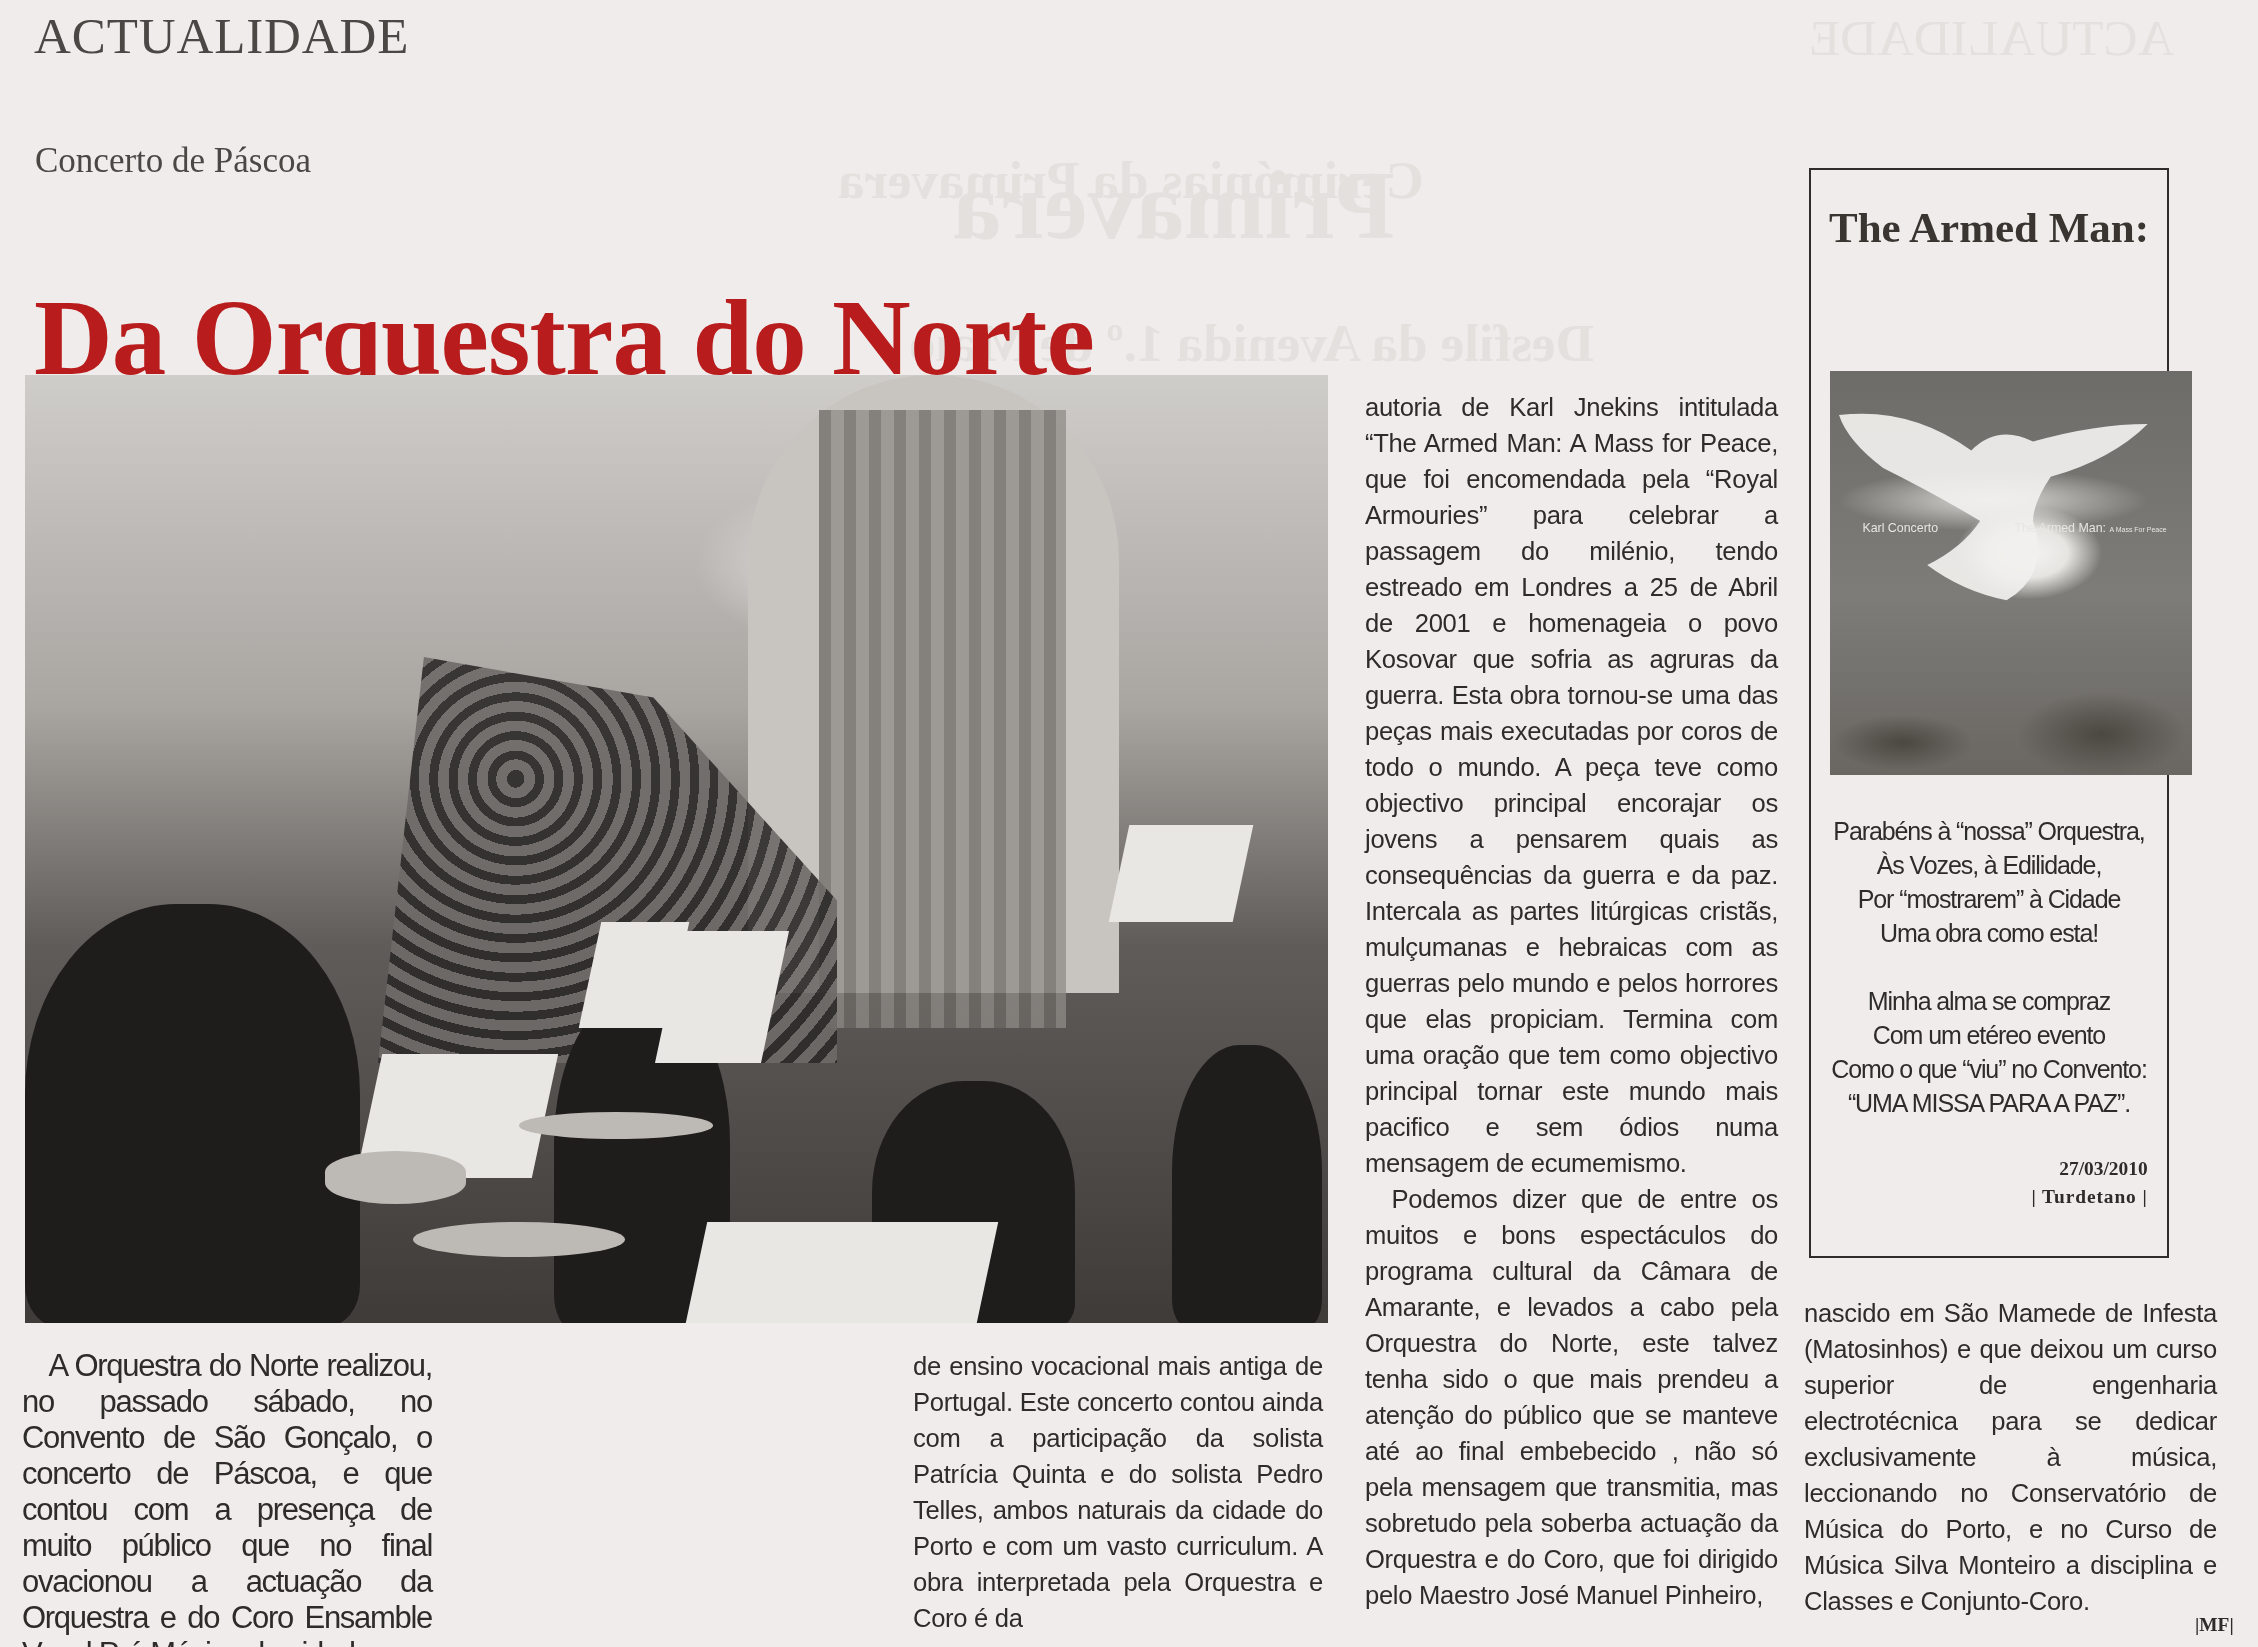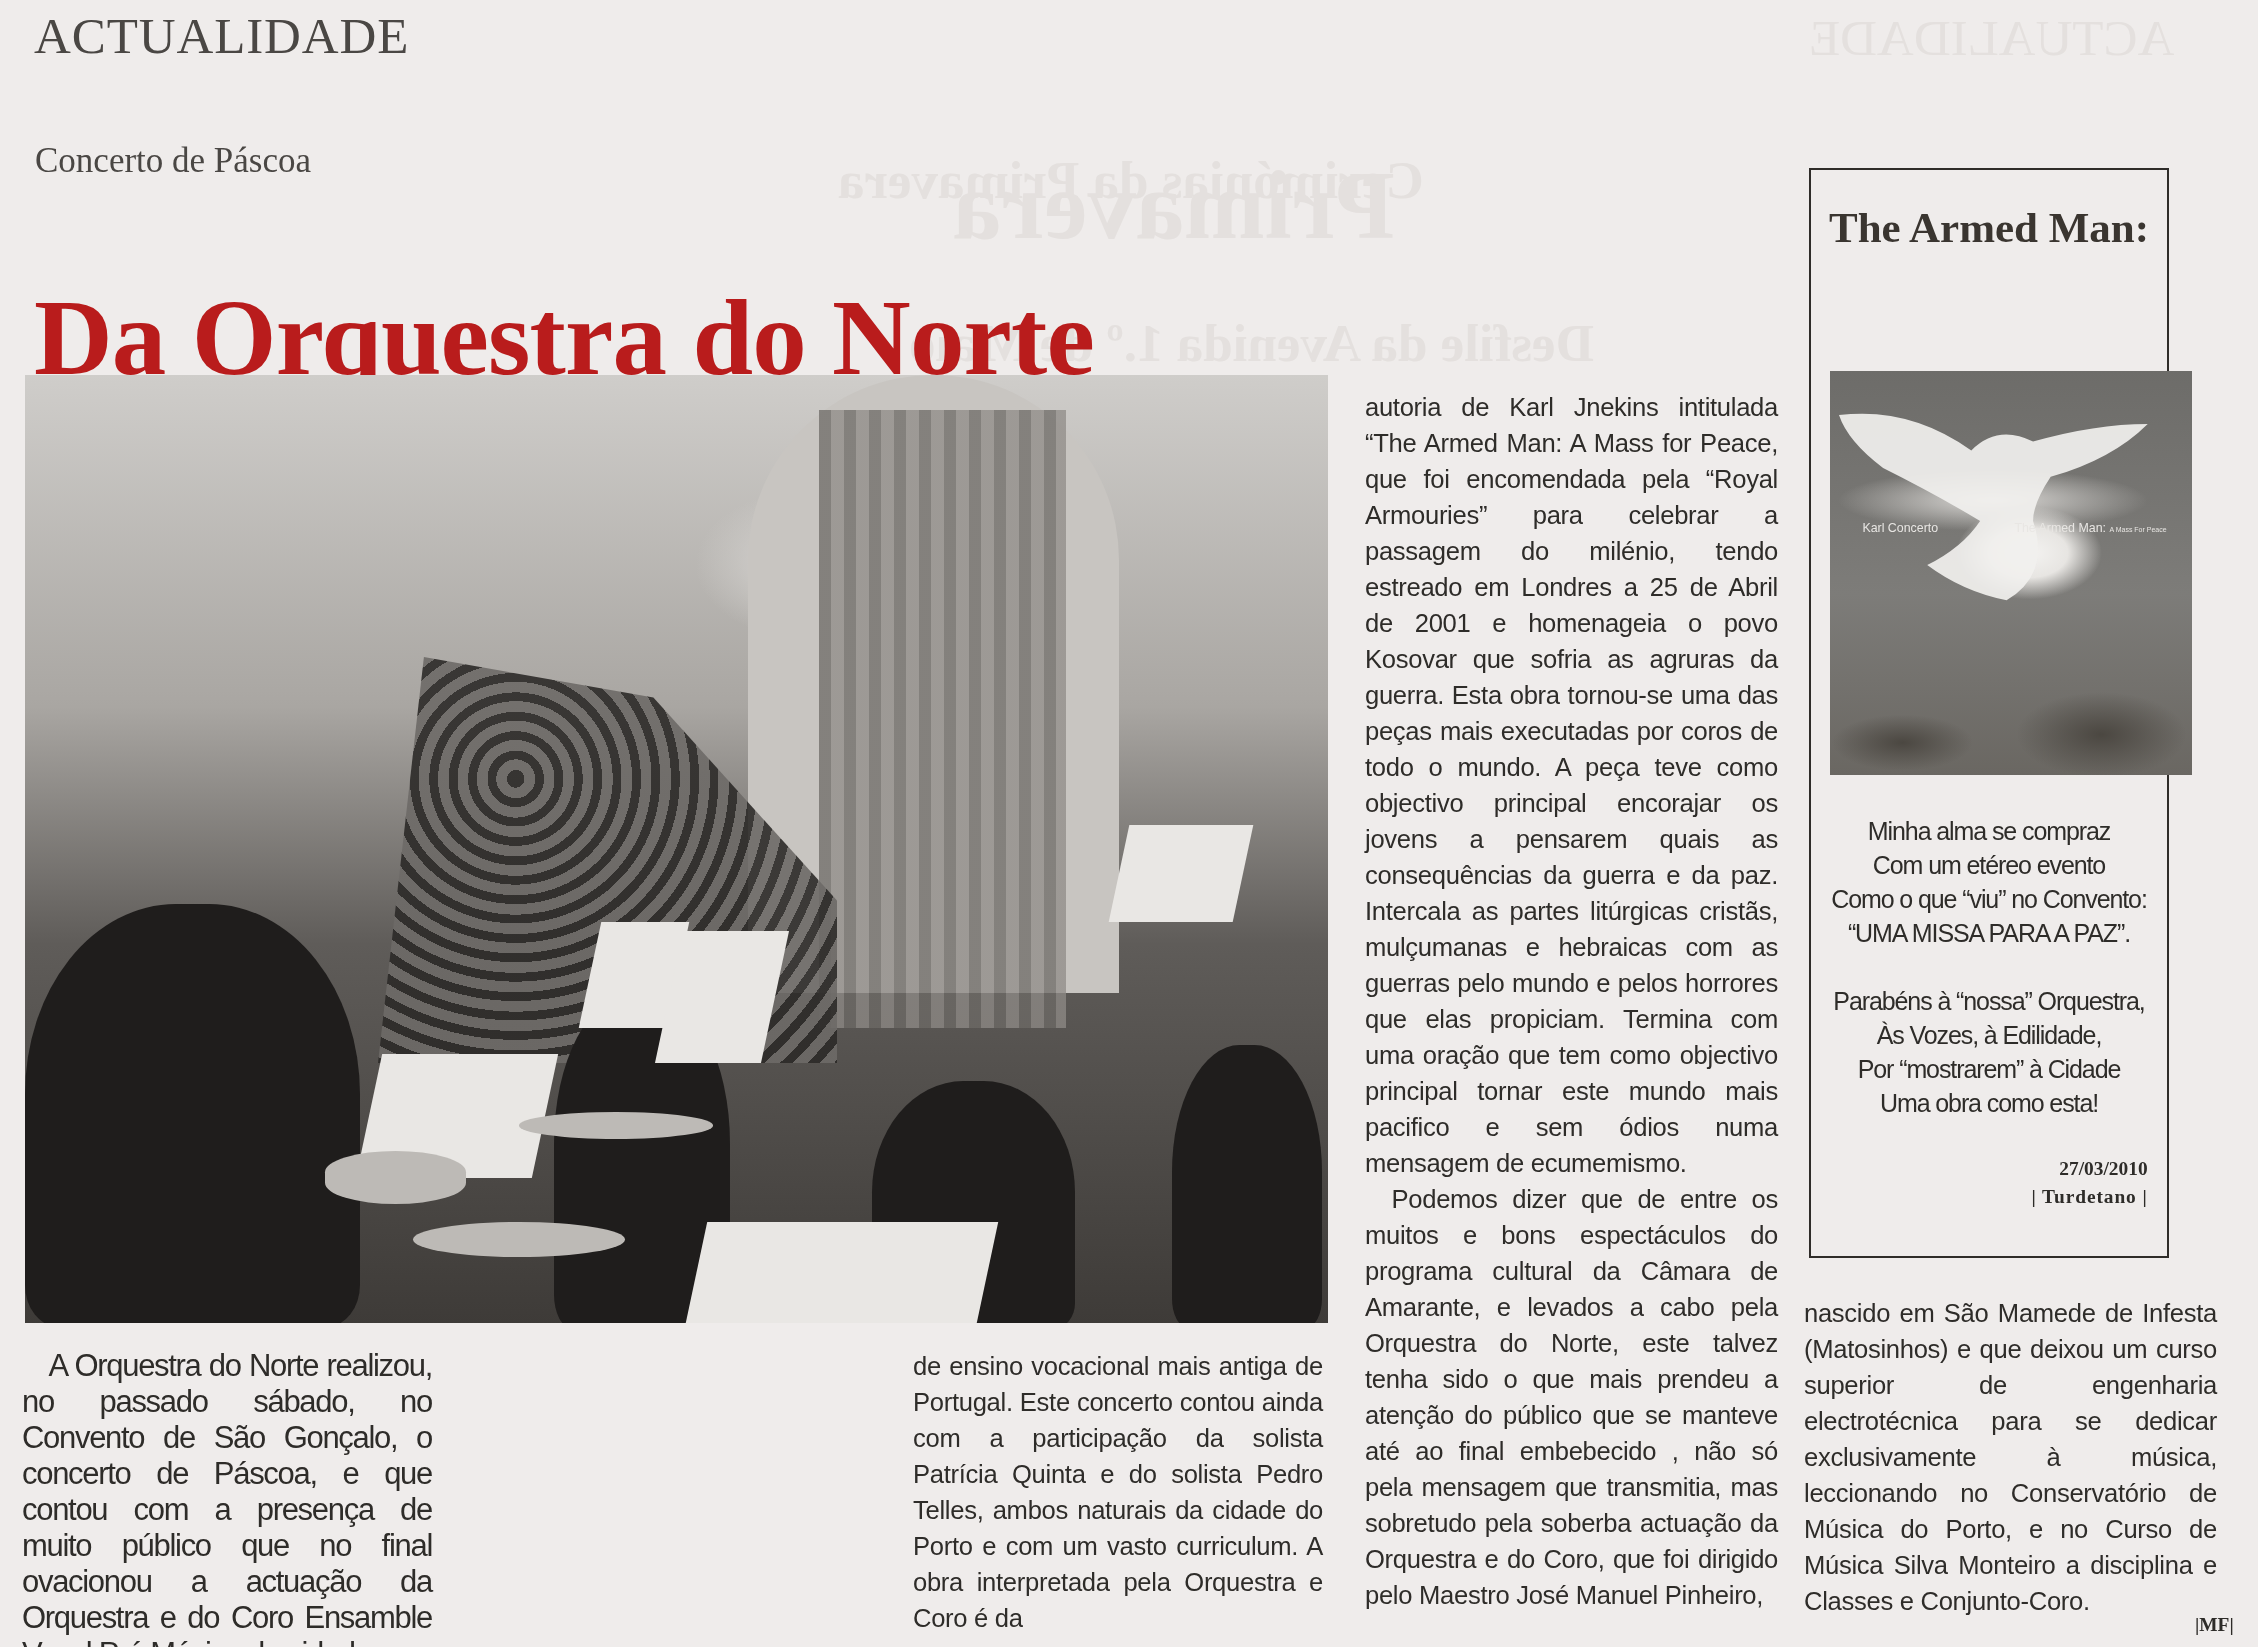--- a/index.html
+++ b/index.html
@@ -156,30 +156,30 @@
   </div>
   <div class="cover">
     <svg width="362" height="404" viewBox="0 0 410 458" style="position:absolute;left:0;top:0;">
       <path d="M10 50 Q90 40 160 90 Q190 60 230 80 Q300 60 360 60 Q320 100 250 120 Q230 150 230 170 Q250 230 200 260 Q150 250 110 220 Q150 200 170 170 Q120 140 60 110 Q20 80 10 50 Z" fill="#f1f0ee" opacity="0.92"></path>
     </svg>
     <div class="cover-artist">Karl Concerto</div>
     <div class="cover-title"><span>The Armed Man:</span> <small>A Mass For Peace</small></div>
   </div>
   <div class="poem">
     <p>
+      <span>Parabéns à “nossa” Orquestra,</span><br>
+      <span>Às Vozes, à Edilidade,</span><br>
+      <span>Por “mostrarem” à Cidade</span><br>
+      <span>Uma obra como esta!</span>
+    </p>
+    <p>
       <span>Minha alma se compraz</span><br>
       <span>Com um etéreo evento</span><br>
       <span>Como o que “viu” no Convento:</span><br>
       <span>“UMA MISSA PARA A PAZ”.</span>
-    </p>
-    <p>
-      <span>Parabéns à “nossa” Orquestra,</span><br>
-      <span>Às Vozes, à Edilidade,</span><br>
-      <span>Por “mostrarem” à Cidade</span><br>
-      <span>Uma obra como esta!</span>
     </p>
   </div>
   <div class="sig-date">27/03/2010</div>
   <div class="sig-name">| Turdetano |</div>
 </div>
 
 <div class="col" style="left:1804px;top:1295px;width:413px;font-size:25.6px;letter-spacing:-0.3px;">
   <p>nascido em São Mamede de Infesta (Matosinhos) e que deixou um curso superior de engenharia electrotécnica para se dedicar exclusivamente à música, leccionando no Conservatório de Música do Porto, e no Curso de Música Silva Monteiro a disciplina e Classes e Conjunto-Coro.</p>
 </div>
 

